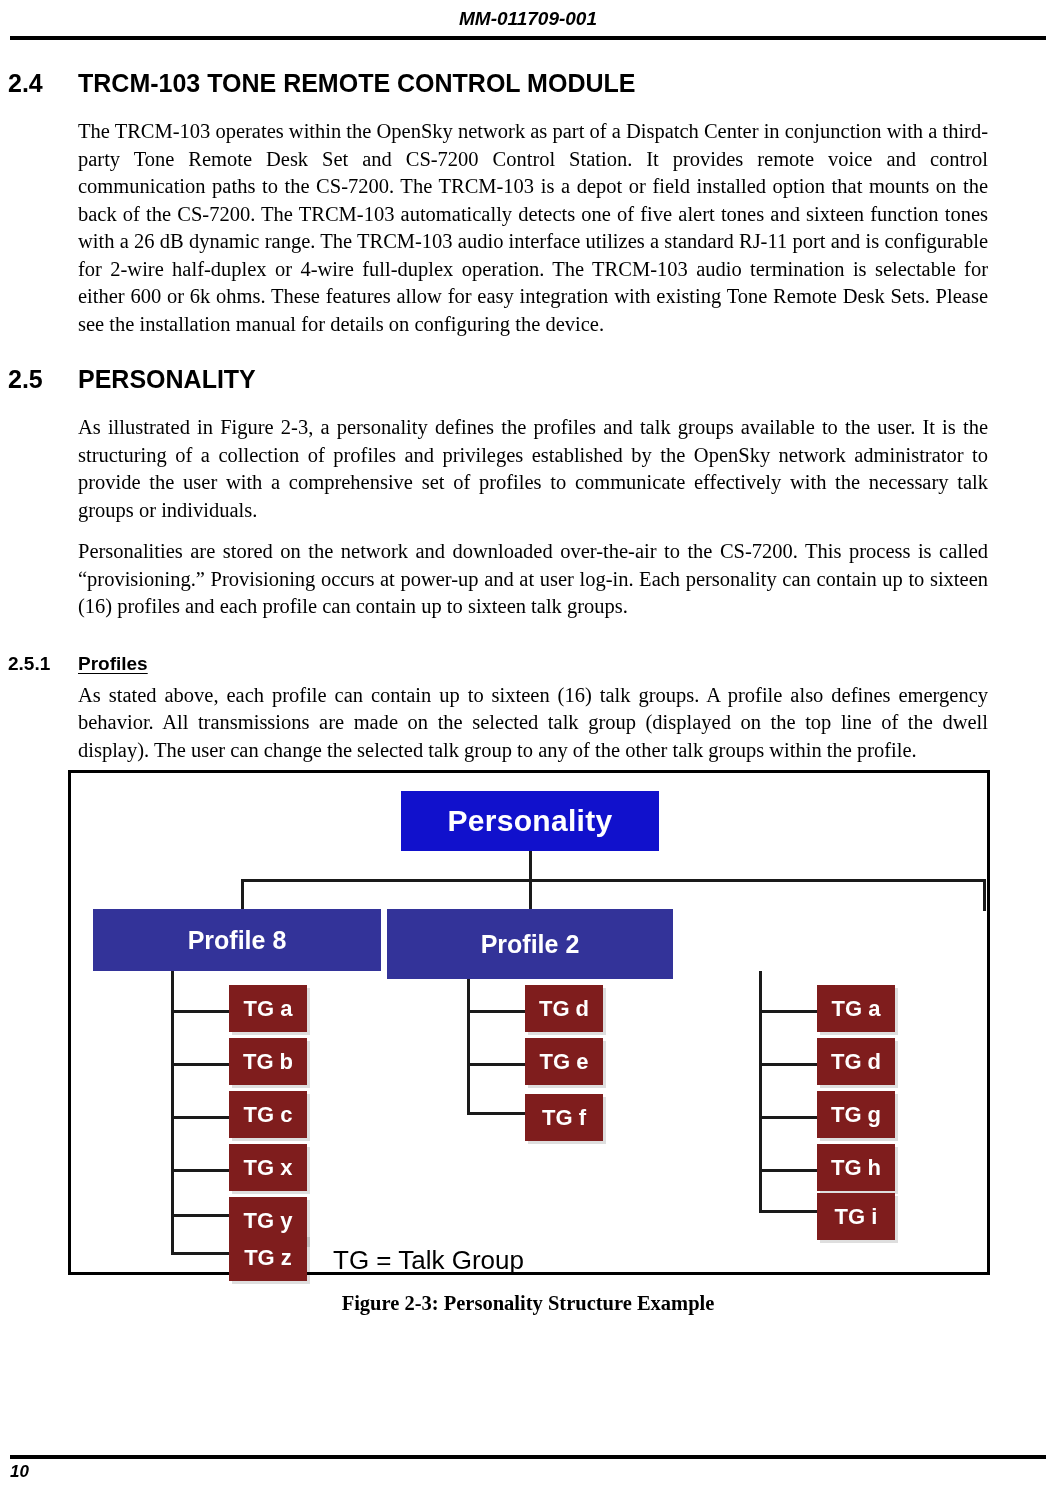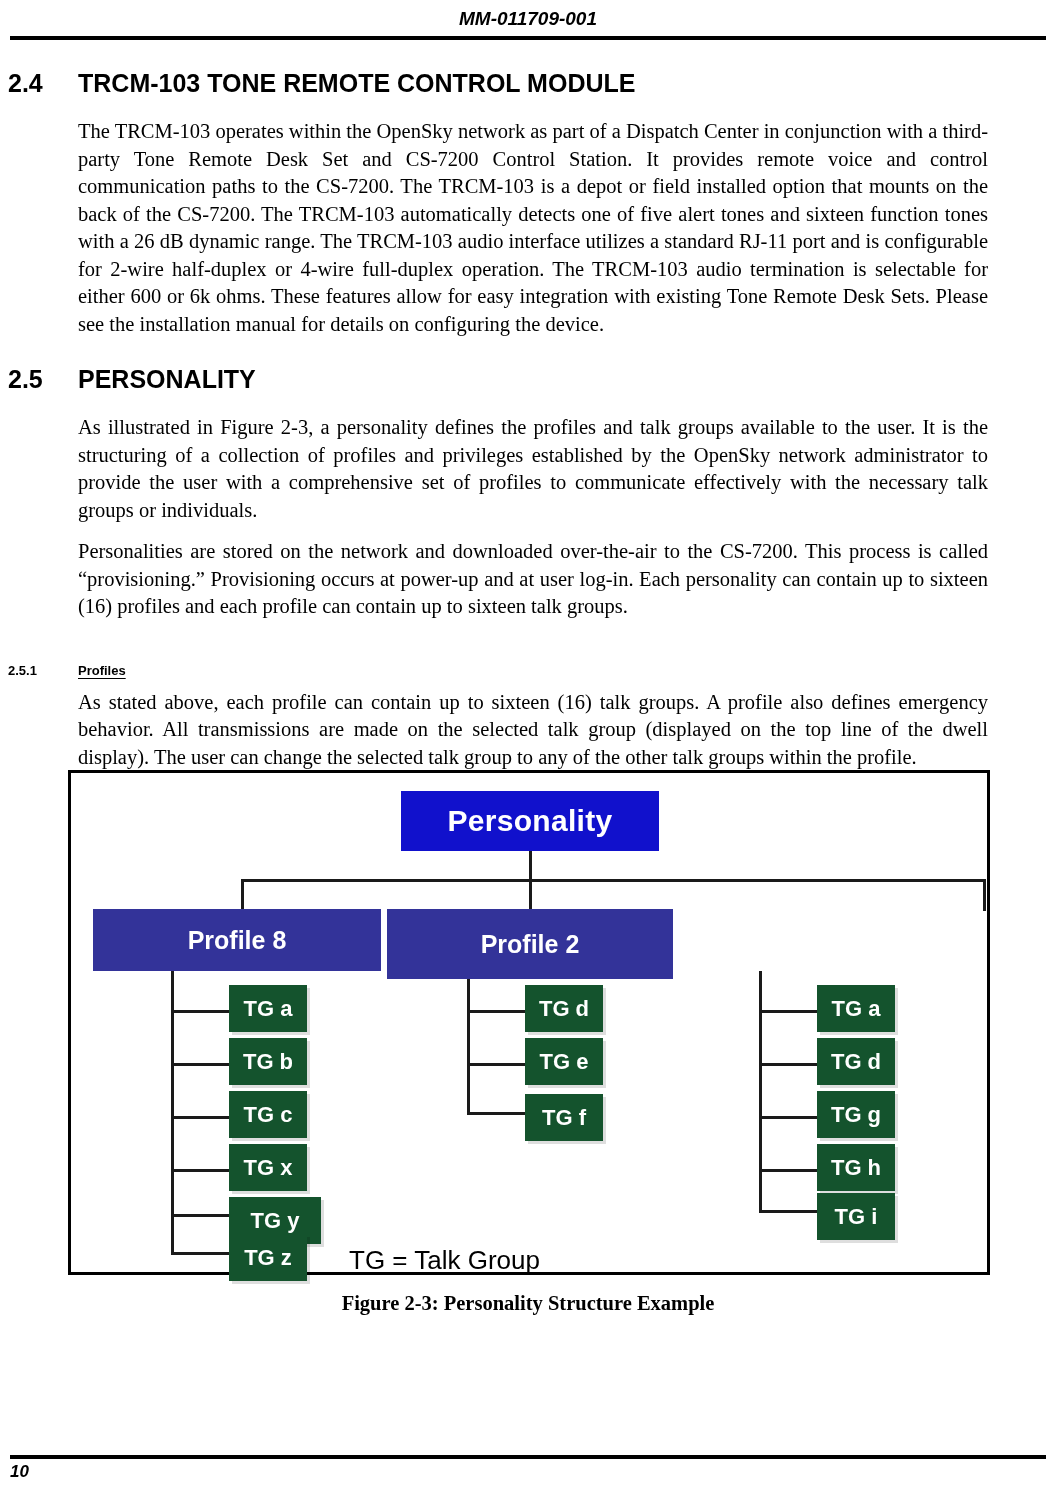--- a/index.html
+++ b/index.html
@@ -73,23 +73,23 @@
     width: 70px;
     flex: 0 0 70px;
   }
   .h1 .txt { flex: 1 1 auto; }
 
   .h3 {
     display: flex;
     align-items: baseline;
     font-family: "Liberation Sans", "DejaVu Sans", sans-serif;
     font-weight: bold;
-    font-size: 13px;
+    font-size: 19px;
     line-height: 24px;
-    margin: 12px 0 6px 0;
+    margin: 5px 0 6px 0;
     position: relative;
     left: -70px;
   }
   .h3 .num {
     width: 70px;
     flex: 0 0 70px;
   }
   .h3 .txt {
     flex: 0 0 auto;
     text-decoration: underline;
@@ -141,21 +141,21 @@
   .node-personality {
     background: #1111cc;
     font-size: 30px;
     letter-spacing: 0.3px;
   }
   .node-profile {
     background: #333399;
     font-size: 25px;
   }
   .node-tg {
-    background: #14532d;
+    background: #7f1d1d;
     font-size: 22px;
     box-shadow: 3px 3px 0 rgba(0,0,0,0.13);
   }
 
   
   .ln {
     position: absolute;
     background: #1a1a1a;
     z-index: 1;
   }
@@ -268,21 +268,21 @@
       <div class="ln ln-h" style="left:100px; top:290px; width:62px; height:3px;"></div>
       <div class="node node-tg" style="left:158px; top:265px; width:78px; height:47px;">TG b</div>
 
       <div class="ln ln-h" style="left:100px; top:343px; width:62px; height:3px;"></div>
       <div class="node node-tg" style="left:158px; top:318px; width:78px; height:47px;">TG c</div>
 
       <div class="ln ln-h" style="left:100px; top:396px; width:62px; height:3px;"></div>
       <div class="node node-tg" style="left:158px; top:371px; width:78px; height:47px;">TG x</div>
 
       <div class="ln ln-h" style="left:100px; top:441px; width:62px; height:3px;"></div>
-      <div class="node node-tg" style="left:158px; top:424px; width:92px; height:47px;">TG y</div>
+      <div class="node node-tg" style="left:158px; top:424px; width:78px; height:47px;">TG y</div>
 
       <div class="ln ln-h" style="left:100px; top:479px; width:62px; height:3px;"></div>
       <div class="node node-tg" style="left:158px; top:461px; width:78px; height:47px;">TG z</div>
 
       <div class="ln ln-v" style="left:396px; top:198px; width:3px; height:144px;"></div>
 
       <div class="ln ln-h" style="left:396px; top:237px; width:62px; height:3px;"></div>
       <div class="node node-tg" style="left:454px; top:212px; width:78px; height:47px;">TG d</div>
 
       <div class="ln ln-h" style="left:396px; top:290px; width:62px; height:3px;"></div>
@@ -301,21 +301,21 @@
 
       <div class="ln ln-h" style="left:688px; top:343px; width:62px; height:3px;"></div>
       <div class="node node-tg" style="left:746px; top:318px; width:78px; height:47px;">TG g</div>
 
       <div class="ln ln-h" style="left:688px; top:396px; width:62px; height:3px;"></div>
       <div class="node node-tg" style="left:746px; top:371px; width:78px; height:47px;">TG h</div>
 
       <div class="ln ln-h" style="left:688px; top:437px; width:62px; height:3px;"></div>
       <div class="node node-tg" style="left:746px; top:420px; width:78px; height:47px;">TG i</div>
 
-      <div class="legend" style="left:278px; top:472px;">TG = Talk Group</div>
+      <div class="legend" style="left:262px; top:472px;">TG = Talk Group</div>
 
     </div>
   </div>
 
   <div class="figure-caption">Figure 2-3: Personality Structure Example</div>
 
   <div class="footer-rule"></div>
   <div class="footer-page">10</div>
 
 </div>

